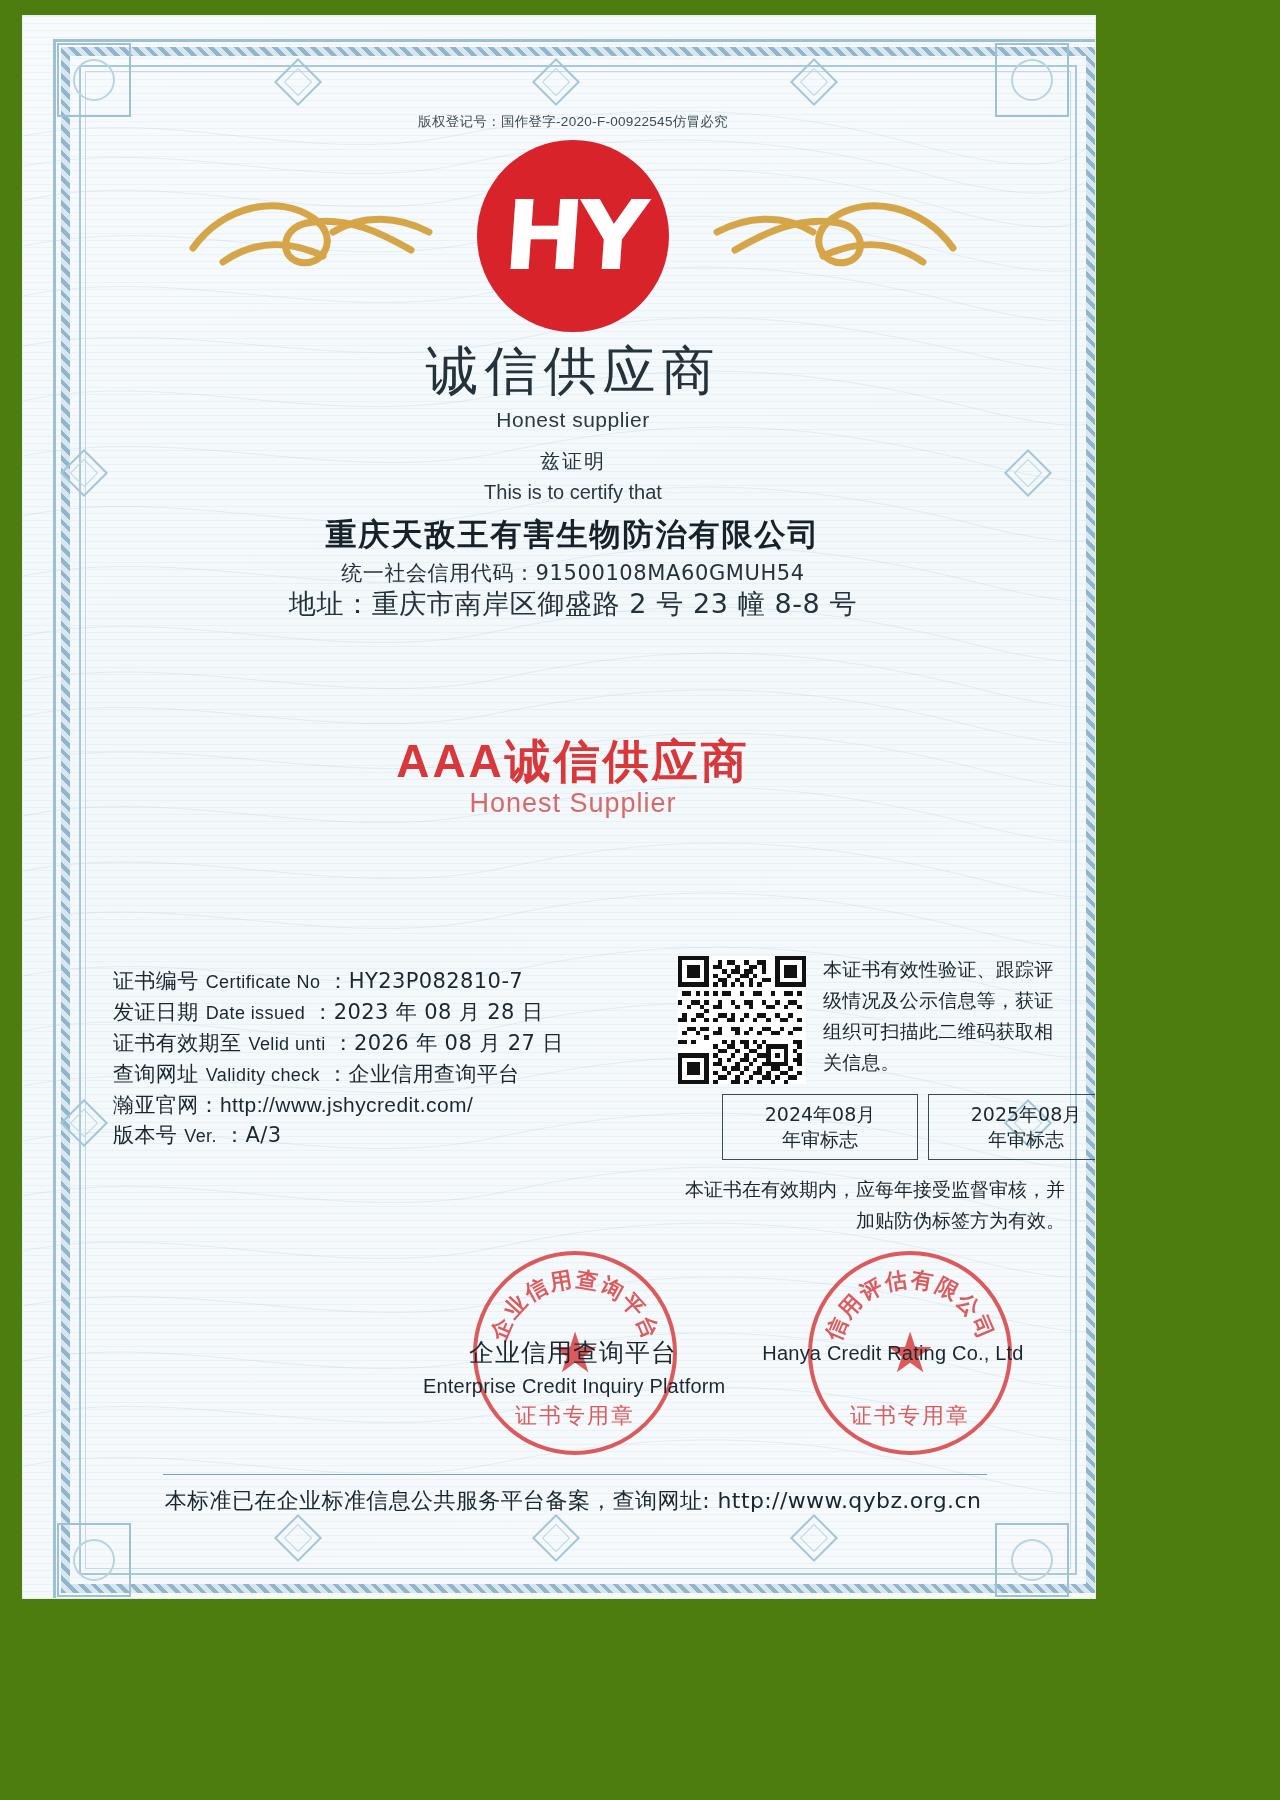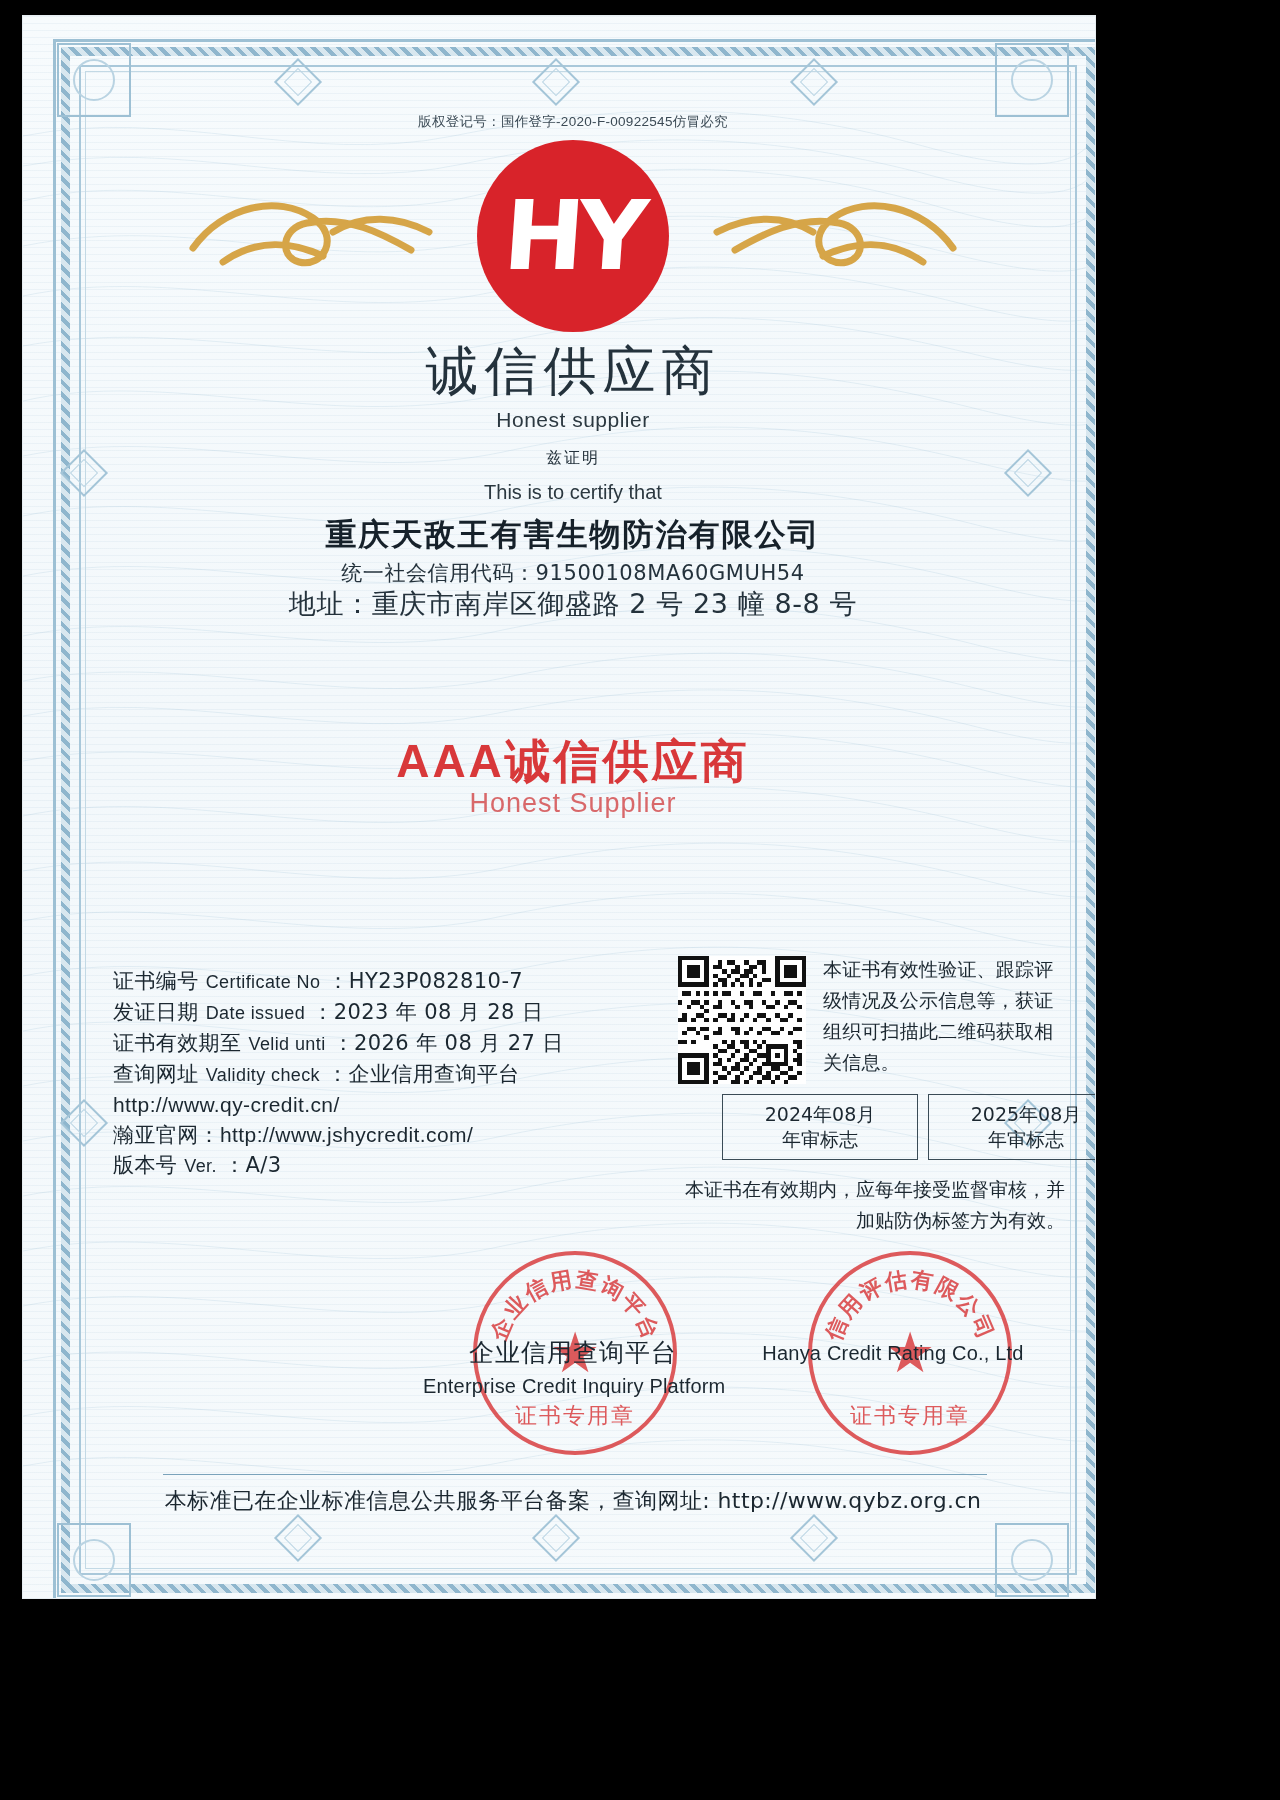--- a/index.html
+++ b/index.html
@@ -13,21 +13,21 @@
     font-family: "Liberation Sans", sans-serif;
     position: relative;
     overflow: hidden;
   }
 
   
   .page {
     position: absolute;
     left: 0; top: 0;
     width: 1280px; height: 1800px;
-    background: #000000;
+    background: #4d7c0f;
   }
   .paper {
     position: absolute;
     left: 23px; top: 16px;
     width: 1072px; height: 1582px;
     background:
       repeating-linear-gradient(
         to bottom,
         rgba(120,160,190,0.085) 0px,
         rgba(120,160,190,0.085) 1px,
@@ -170,21 +170,21 @@
     top: 392px; left: 0; width: 1100px;
     text-align: center;
     font-size: 21px;
     color: #2b3840;
     letter-spacing: 0.5px;
   }
   .certify-cn {
     position: absolute;
     top: 432px; left: 0; width: 1100px;
     text-align: center;
-    font-size: 16px;
+    font-size: 20px;
     color: #24323c;
     letter-spacing: 2px;
     font-family: "DejaVu Sans", sans-serif;
   }
   .certify-en {
     position: absolute;
     top: 465px; left: 0; width: 1100px;
     text-align: center;
     font-size: 20px;
     color: #2b3840;
@@ -499,21 +499,20 @@
       <div class="row">
         <span>证书有效期至</span>
         <span class="lab-en">Velid unti</span>
         <span>：2026 年 08 月 27 日</span>
       </div>
       <div class="row">
         <span>查询网址</span>
         <span class="lab-en">Validity check</span>
         <span>：企业信用查询平台</span>
       </div>
-      <div class="row url">http://www.qy-credit.cn/</div>
       <div class="row url">瀚亚官网：http://www.jshycredit.com/</div>
       <div class="row">
         <span>版本号</span>
         <span class="lab-en">Ver.</span>
         <span>：A/3</span>
       </div>
     </div>
 
     <div class="qr">
       <svg viewBox="0 0 29 29" width="128" height="128" shape-rendering="crispEdges">

